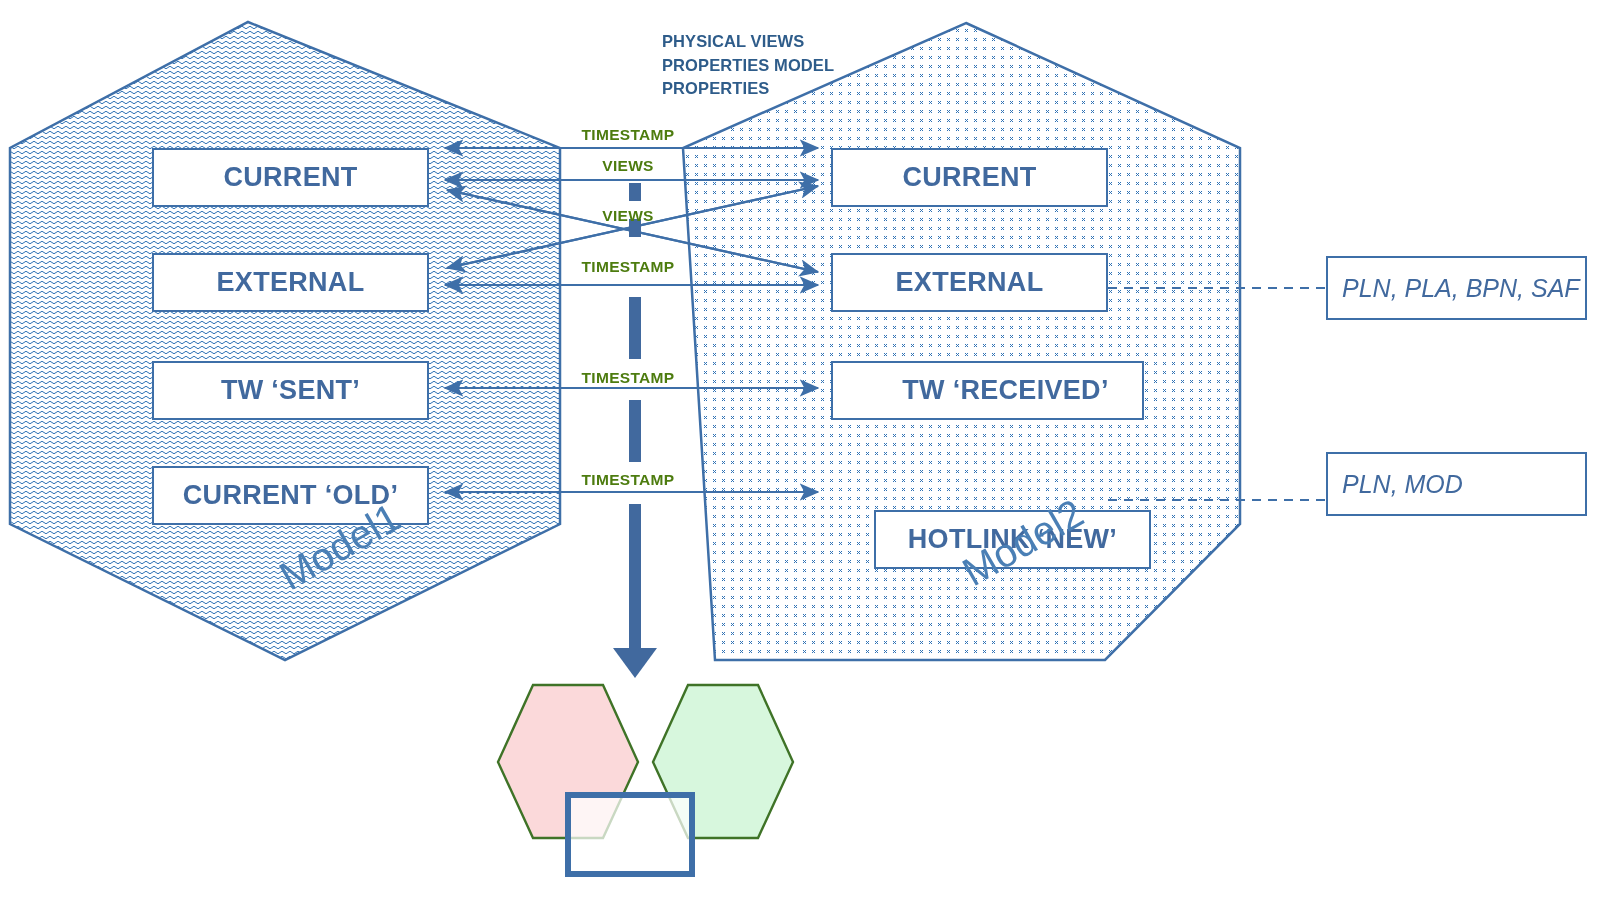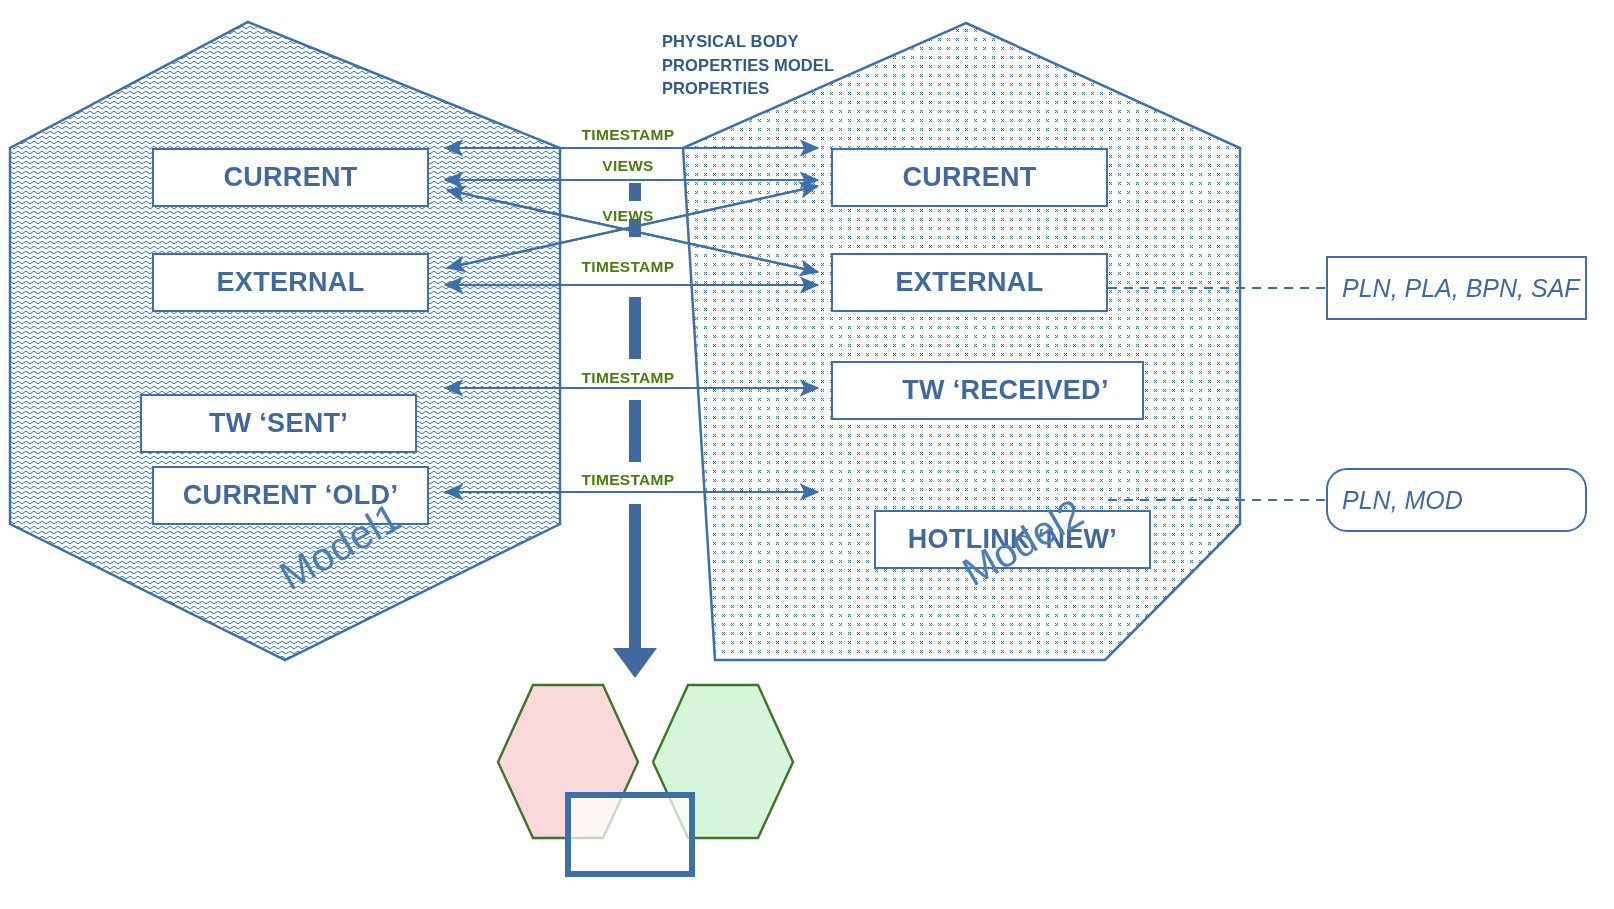--- a/index.html
+++ b/index.html
@@ -135,37 +135,37 @@
 
     <g>
       <polygon points="578,710 648,710 683,787 648,863 578,863 543,787" transform="translate(-45,-25) scale(1.0)" fill="#FAD2D4" fill-opacity="0.85" stroke="#3F7327" stroke-width="2.4"></polygon>
       <polygon points="578,710 648,710 683,787 648,863 578,863 543,787" transform="translate(110,-25) scale(1.0)" fill="#CCF5D3" fill-opacity="0.78" stroke="#3F7327" stroke-width="2.4"></polygon>
       <rect x="568" y="795" width="124" height="79" fill="#ffffff" fill-opacity="0.72" stroke="#3E6FA8" stroke-width="6"></rect>
     </g>
   </svg>
 
 
   <div class="htm" id="diff-sub">
-    <div>PHYSICAL BODY</div>
+    <div>PHYSICAL VIEWS</div>
     <div>PROPERTIES MODEL</div>
     <div>PROPERTIES</div>
   </div>
 
   <div class="node" style="left:152px;top:148px;width:273px;height:55px;">CURRENT</div>
   <div class="node" style="left:152px;top:253px;width:273px;height:55px;">EXTERNAL</div>
-  <div class="node" style="left:140px;top:361px;width:273px;height:55px;margin-top:33px;">TW ‘SENT’</div>
+  <div class="node" style="left:152px;top:361px;width:273px;height:55px;">TW ‘SENT’</div>
   <div class="node" style="left:152px;top:466px;width:273px;height:55px;">CURRENT ‘OLD’</div>
 
   <div class="node" style="left:831px;top:148px;width:273px;height:55px;">CURRENT</div>
   <div class="node" style="left:831px;top:253px;width:273px;height:55px;">EXTERNAL</div>
   <div class="node" style="left:831px;top:361px;width:273px;height:55px;padding-left:36px;">TW ‘RECEIVED’</div>
   <div class="node" style="left:874px;top:466px;width:273px;height:55px;margin-top:44px;">HOTLINK ‘NEW’</div>
 
   <div class="prop" style="left:1326px;top:256px;width:243px;height:60px;">PLN, PLA, BPN, SAF</div>
-  <div class="prop" style="left:1326px;top:468px;width:243px;height:60px;border-radius:21px;">PLN, MOD</div>
+  <div class="prop" style="left:1326px;top:452px;width:243px;height:60px;">PLN, MOD</div>
 
   <div class="elabel" style="left:628px;top:126px;">TIMESTAMP</div>
   <div class="elabel" style="left:628px;top:157px;">VIEWS</div>
   <div class="elabel" style="left:628px;top:207px;">VIEWS</div>
   <div class="elabel" style="left:628px;top:258px;">TIMESTAMP</div>
   <div class="elabel" style="left:628px;top:369px;">TIMESTAMP</div>
   <div class="elabel" style="left:628px;top:471px;">TIMESTAMP</div>
 
   <div class="modelcap" id="model1-cap">Model1</div>
   <div class="modelcap" id="model2-cap">Model2</div>

